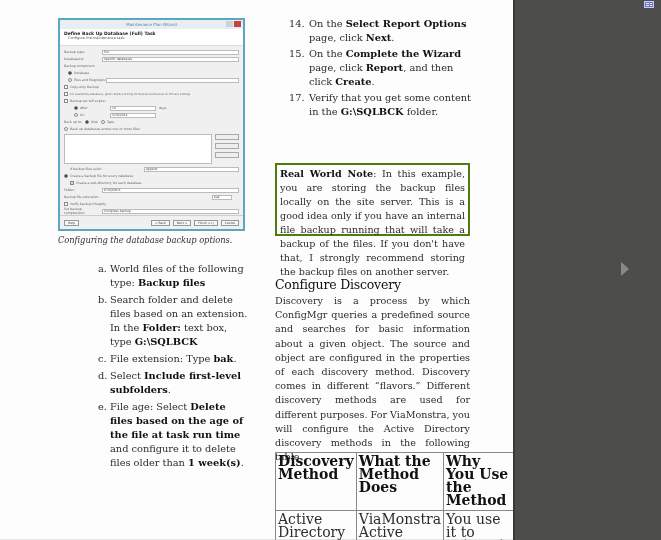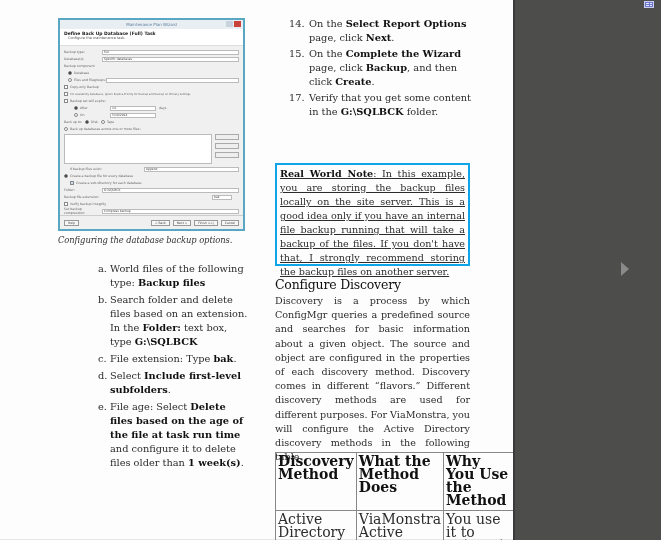--- a/index.html
+++ b/index.html
@@ -43,21 +43,21 @@
     .step { position: relative; padding-left: 20px; margin-bottom: 2px; }
     .step .num { position: absolute; left: 0; top: 0; }
     .sub { position: relative; padding-left: 16px; margin-bottom: 3px; }
     .sub .num { position: absolute; left: 4px; top: 0; }
 
     .left-steps { left: 58px; top: 258px; width: 190px; }
     .substeps { margin-left: 36px; margin-top: 4px; width: 154px; }
 
     .right-steps { left: 289px; top: 17px; width: 185px; }
 
-    .note { position: absolute; left: 275px; top: 163px; width: 195px; height: 103px; border: 2px solid #0ea5e9; padding: 2px 3px; font-size: 9.6px; line-height: 14px; text-align: justify; color: #2c2c2c; text-decoration: underline; }
+    .note { position: absolute; left: 275px; top: 163px; width: 195px; height: 73px; border: 2px solid #4d7c0f; padding: 2px 3px; font-size: 9.6px; line-height: 14px; text-align: justify; color: #2c2c2c; }
     .note b { color: #111; }
 
     .section-title { position: absolute; left: 275px; top: 277px; font-size: 12.5px; font-weight: normal; color: #111; letter-spacing: -0.2px; }
     .section-body { position: absolute; left: 275px; top: 294px; width: 195px; font-size: 9.6px; line-height: 14.2px; text-align: justify; text-align-last: left; color: #2c2c2c; }
 
     table.disc { position: absolute; left: 275px; top: 452px; width: 196px; border-collapse: collapse; font-size: 14px; line-height: 13px; color: #2c2c2c; }
     table.disc th, table.disc td { border: 1px solid #888; padding: 2px 2px; vertical-align: top; text-align: left; }
     table.disc th { font-weight: bold; color: #111; padding-bottom: 3px; }
     table.disc td { border-bottom: none; height: 32px; }
     table.disc .c1 { width: 64px; }
@@ -209,21 +209,21 @@
     </div>
   </div>
 
   <div class="steps right-steps">
     <div class="step">
       <span class="num">14.</span>
       <span>On the </span><b>Select Report Options</b><span> page, click </span><b>Next</b><span>.</span>
     </div>
     <div class="step">
       <span class="num">15.</span>
-      <span>On the </span><b>Complete the Wizard</b><span> page, click </span><b>Backup</b><span>, and then click </span><b>Create</b><span>.</span>
+      <span>On the </span><b>Complete the Wizard</b><span> page, click </span><b>Report</b><span>, and then click </span><b>Create</b><span>.</span>
     </div>
     <div class="step">
       <span class="num">17.</span>
       <span>Verify that you get some content in the </span><b>G:\SQLBCK</b><span> folder.</span>
     </div>
   </div>
 
   <div class="note">
     <b>Real World Note</b><span>: In this example, you are storing the backup files locally on the site server. This is a good idea only if you have an internal file backup running that will take a backup of the files. If you don't have that, I strongly recommend storing the backup files on another server.</span>
   </div>

